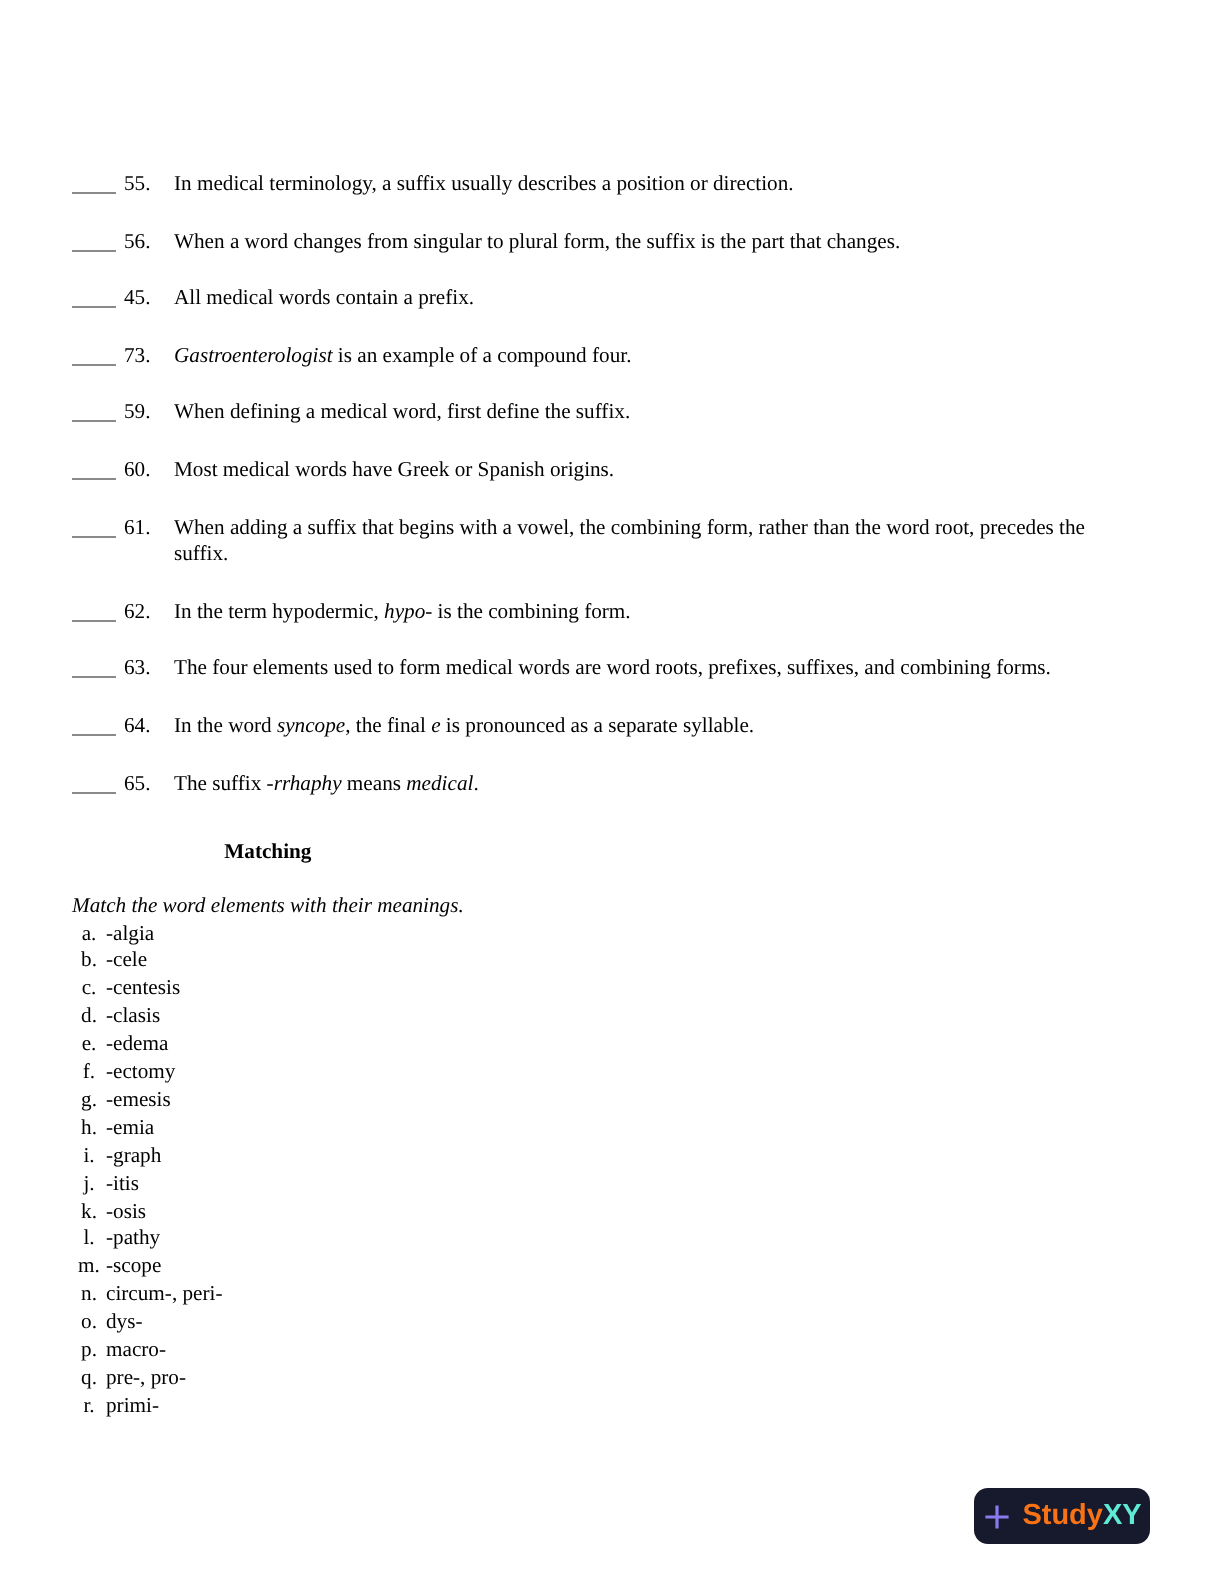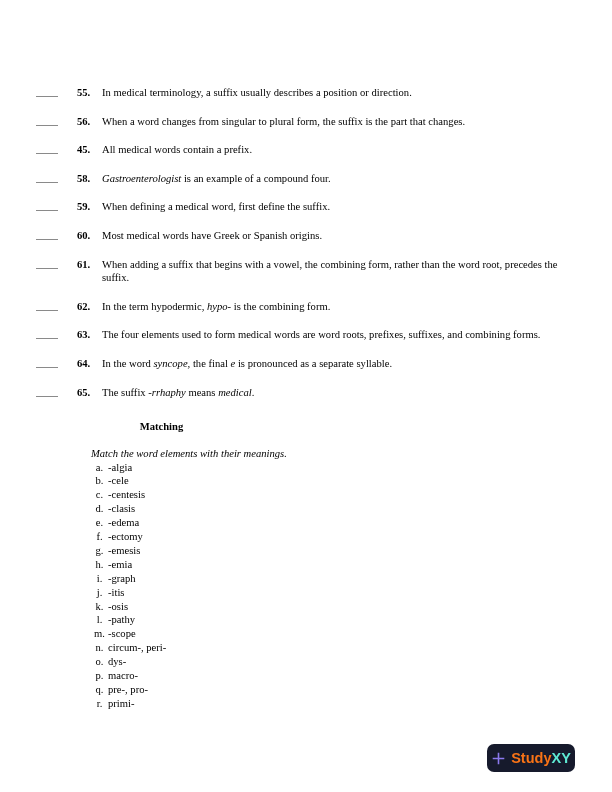--- a/index.html
+++ b/index.html
@@ -28,40 +28,39 @@
     line-height: 13.6px;
   }
   .q-blank {
     width: 22px;
     height: 10px;
     border-bottom: 1px solid #8a8a8a;
     flex: none;
   }
   .q-num {
     width: 25px;
-    margin-left: 19px;
+    margin-left: 4px;
     flex: none;
-    font-weight: bold;
   }
   .q-text { width: 474px; }
   .q-text .it { font-style: italic; }
 
   
   .matching {
     position: absolute;
     left: 36px;
     top: 420px;
     font-size: 10.6px;
     text-align: center;
   }
   .matching-heading {
     font-weight: bold;
     line-height: 13.6px;
   }
-  .matching-body { margin-left: 55px; margin-top: 13px; }
+  .matching-body { margin-top: 13px; }
   .matching-instruction {
     font-style: italic;
     line-height: 13.9px;
   }
   .opt-row { display: flex; line-height: 13.9px; }
   .opt-letter { width: 17px; flex: none; }
 
   
   .logo {
     position: absolute;
@@ -100,21 +99,21 @@
         <span class="q-num">56.</span>
         <span class="q-text"><span>When a word changes from singular to plural form, the suffix is the part that changes.</span></span>
       </div>
       <div class="q-row">
         <span class="q-blank"></span>
         <span class="q-num">45.</span>
         <span class="q-text"><span>All medical words contain a prefix.</span></span>
       </div>
       <div class="q-row">
         <span class="q-blank"></span>
-        <span class="q-num">58.</span>
+        <span class="q-num">73.</span>
         <span class="q-text"><span class="it">Gastroenterologist</span><span> is an example of a compound four.</span></span>
       </div>
       <div class="q-row">
         <span class="q-blank"></span>
         <span class="q-num">59.</span>
         <span class="q-text"><span>When defining a medical word, first define the suffix.</span></span>
       </div>
       <div class="q-row">
         <span class="q-blank"></span>
         <span class="q-num">60.</span>

